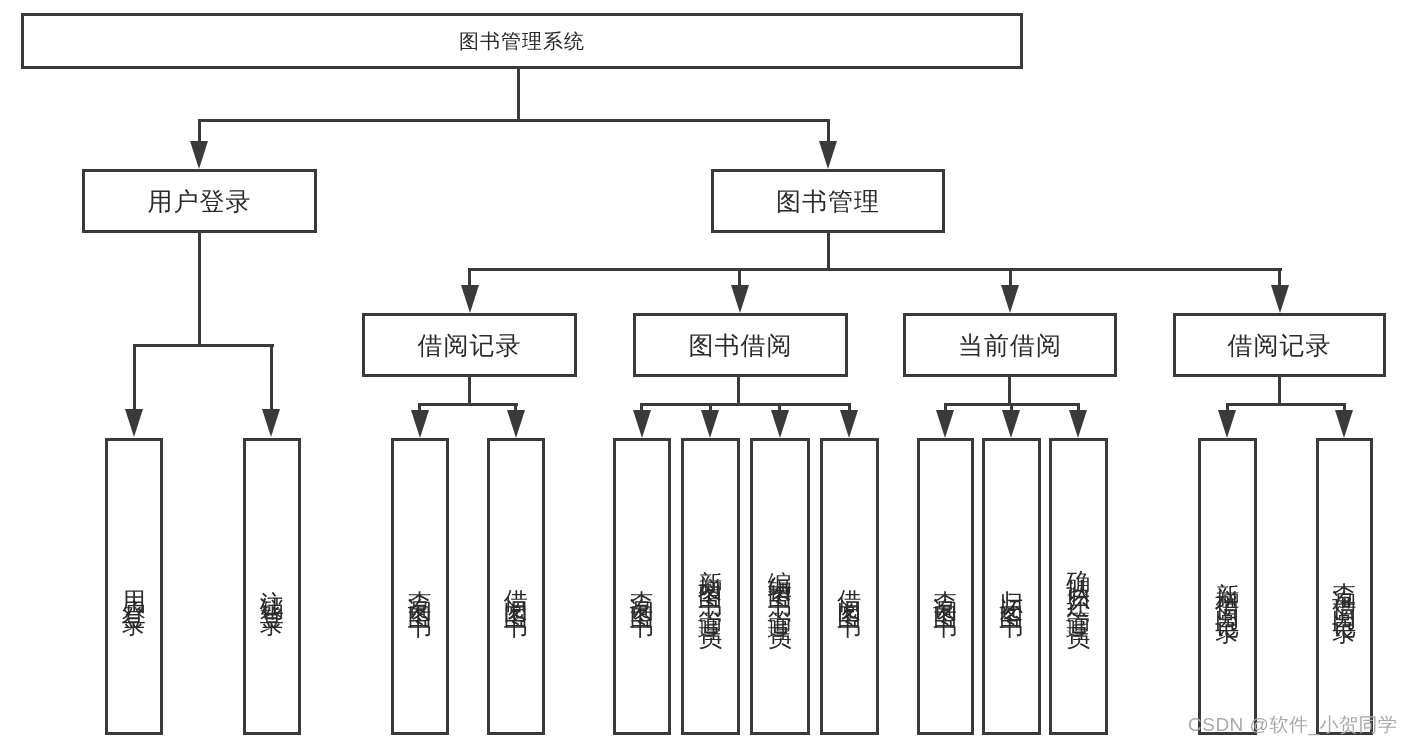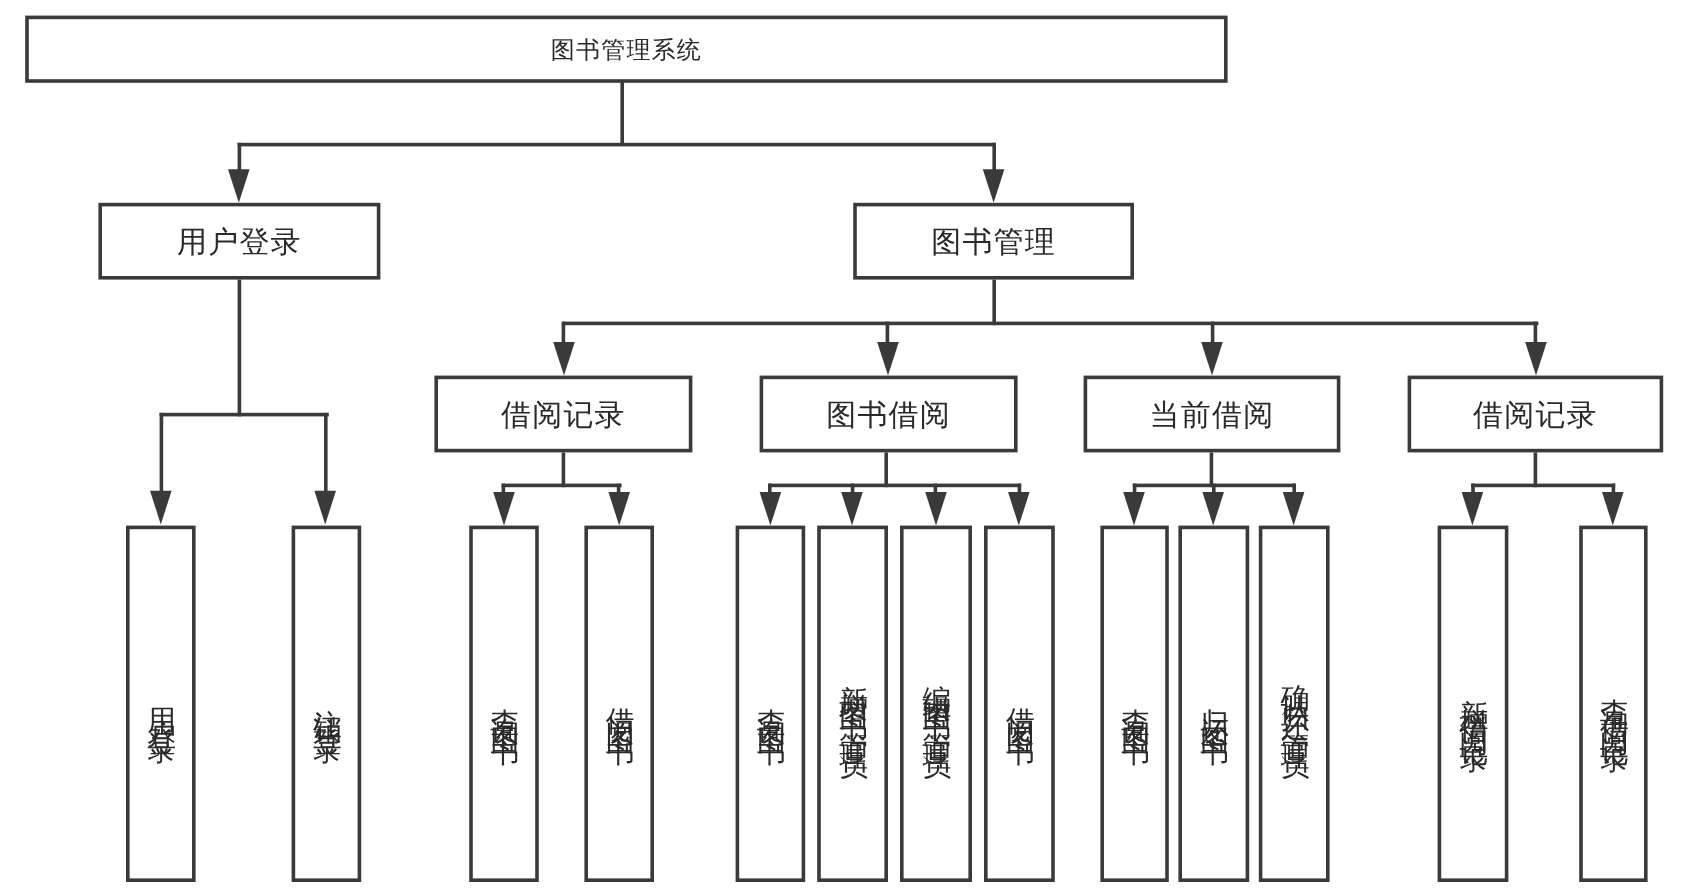--- a/index.html
+++ b/index.html
@@ -151,14 +151,15 @@
     <span>确认归还（管理员）</span>
   </div>
 
   <div class="box vbox" style="left:1198px;top:438px;width:59px;height:297px">
     <span>新增借阅记录</span>
   </div>
   <div class="box vbox" style="left:1316px;top:438px;width:57px;height:297px">
     <span>查询借阅记录</span>
   </div>
 
+  <div class="watermark" style="left:1188px;top:712px">CSDN @软件_小贺同学</div>
 
 </div>
 
 </body></html>

